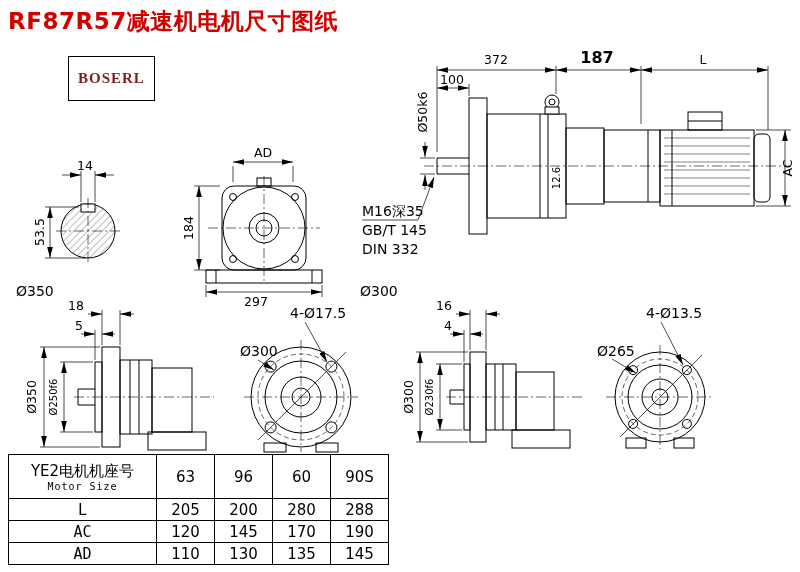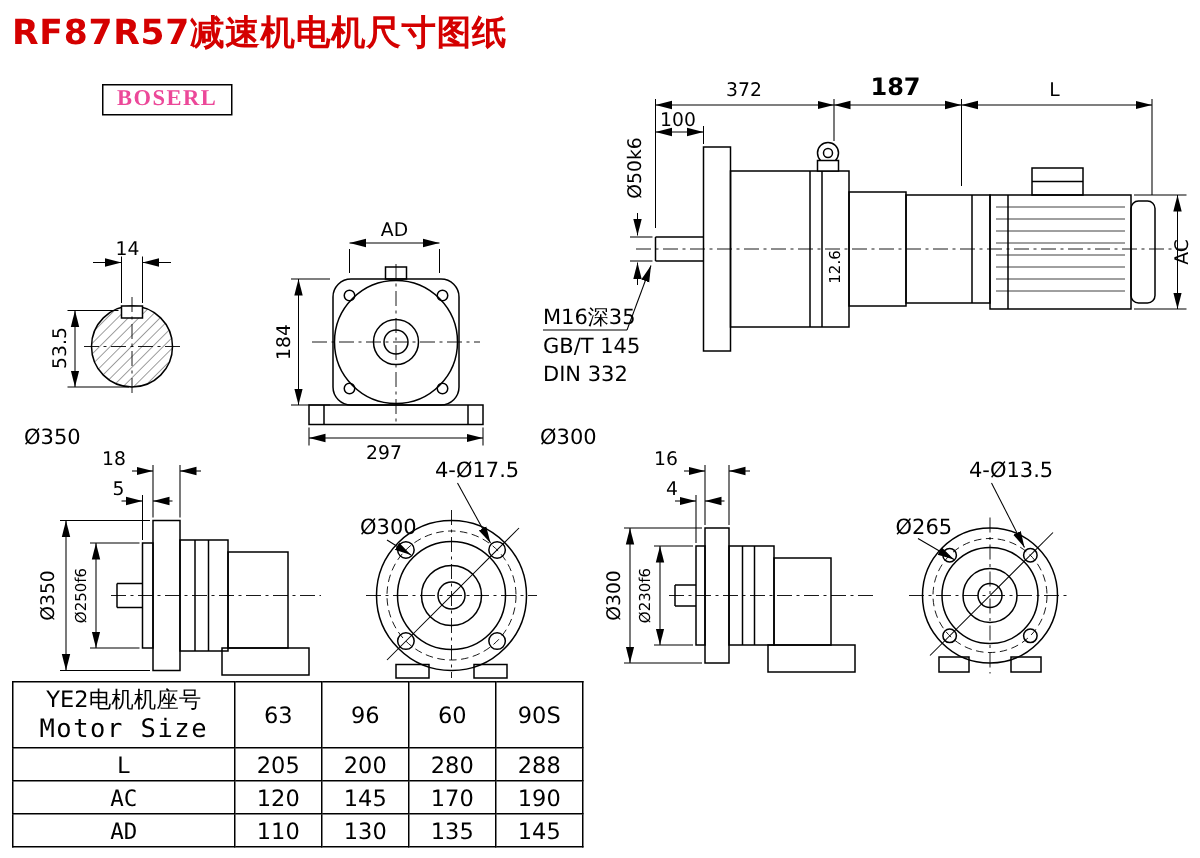--- a/index.html
+++ b/index.html
@@ -2,22 +2,22 @@
 <html><head>
 <meta charset="utf-8">
 <style>
   * { margin:0; padding:0; box-sizing:border-box; }
   html,body { width:800px; height:572px; background:#fff; overflow:hidden;
               font-family:"DejaVu Sans","Liberation Sans",sans-serif; }
   .page { position:absolute; left:0; top:0; width:800px; height:534px; background:#fff; }
   .title { position:absolute; left:8px; top:6px; font-size:23px; font-weight:bold;
            color:#d40000; letter-spacing:0.5px; white-space:nowrap; }
   .brand { position:absolute; left:68px; top:56px; border:1.5px solid #000;
-           padding:1px 9px; font-family:"Liberation Serif","DejaVu Serif",serif;
-           font-size:15px; font-weight:bold; color:#ec4899; letter-spacing:1px; }
+           padding:13px 9px; font-family:"Liberation Serif","DejaVu Serif",serif;
+           font-size:15px; font-weight:bold; color:#7f1d1d; letter-spacing:1px; }
   svg.drawing { position:absolute; left:0; top:0; }
   
   .ol   { stroke:#000; stroke-width:1; fill:none; }
   .olw  { stroke:#000; stroke-width:1; fill:#fff; }
   .olh  { stroke:#000; stroke-width:1; }               
   .t    { stroke:#000; stroke-width:0.7; fill:none; }  
   .cl   { stroke:#000; stroke-width:0.6; fill:none; stroke-dasharray:10 3 2 3; }
   .bc   { stroke:#000; stroke-width:0.6; fill:none; stroke-dasharray:5 3; }
   .fin  { stroke:#000; stroke-width:0.5; fill:none; }
   text  { stroke:none; fill:#000; font-family:"DejaVu Sans","Liberation Sans",sans-serif; }
@@ -26,21 +26,21 @@
   text.s  { font-size:10px; }
   text.l  { font-size:14px; }
   
   table.spec { position:absolute; left:8px; top:454px; width:380px;
                border-collapse:collapse; background:#fff; table-layout:fixed; }
   table.spec th, table.spec td { border:1px solid #000; text-align:center;
                vertical-align:middle; color:#000; font-weight:normal; font-size:15px; }
   table.spec .hrow { height:44px; }
   table.spec .drow { height:22px; }
   table.spec .en  { font-family:"DejaVu Sans Mono","Liberation Mono",monospace;
-                    font-size:17px; letter-spacing:1px; }
+                    font-size:10px; letter-spacing:1px; }
   table.spec .lbl { font-family:"DejaVu Sans Mono","Liberation Mono",monospace; }
 </style>
 </head>
 <body>
 
 <div class="page">
 
   <div class="title">RF87R57减速机电机尺寸图纸</div>
   <div class="brand">BOSERL</div>
 

